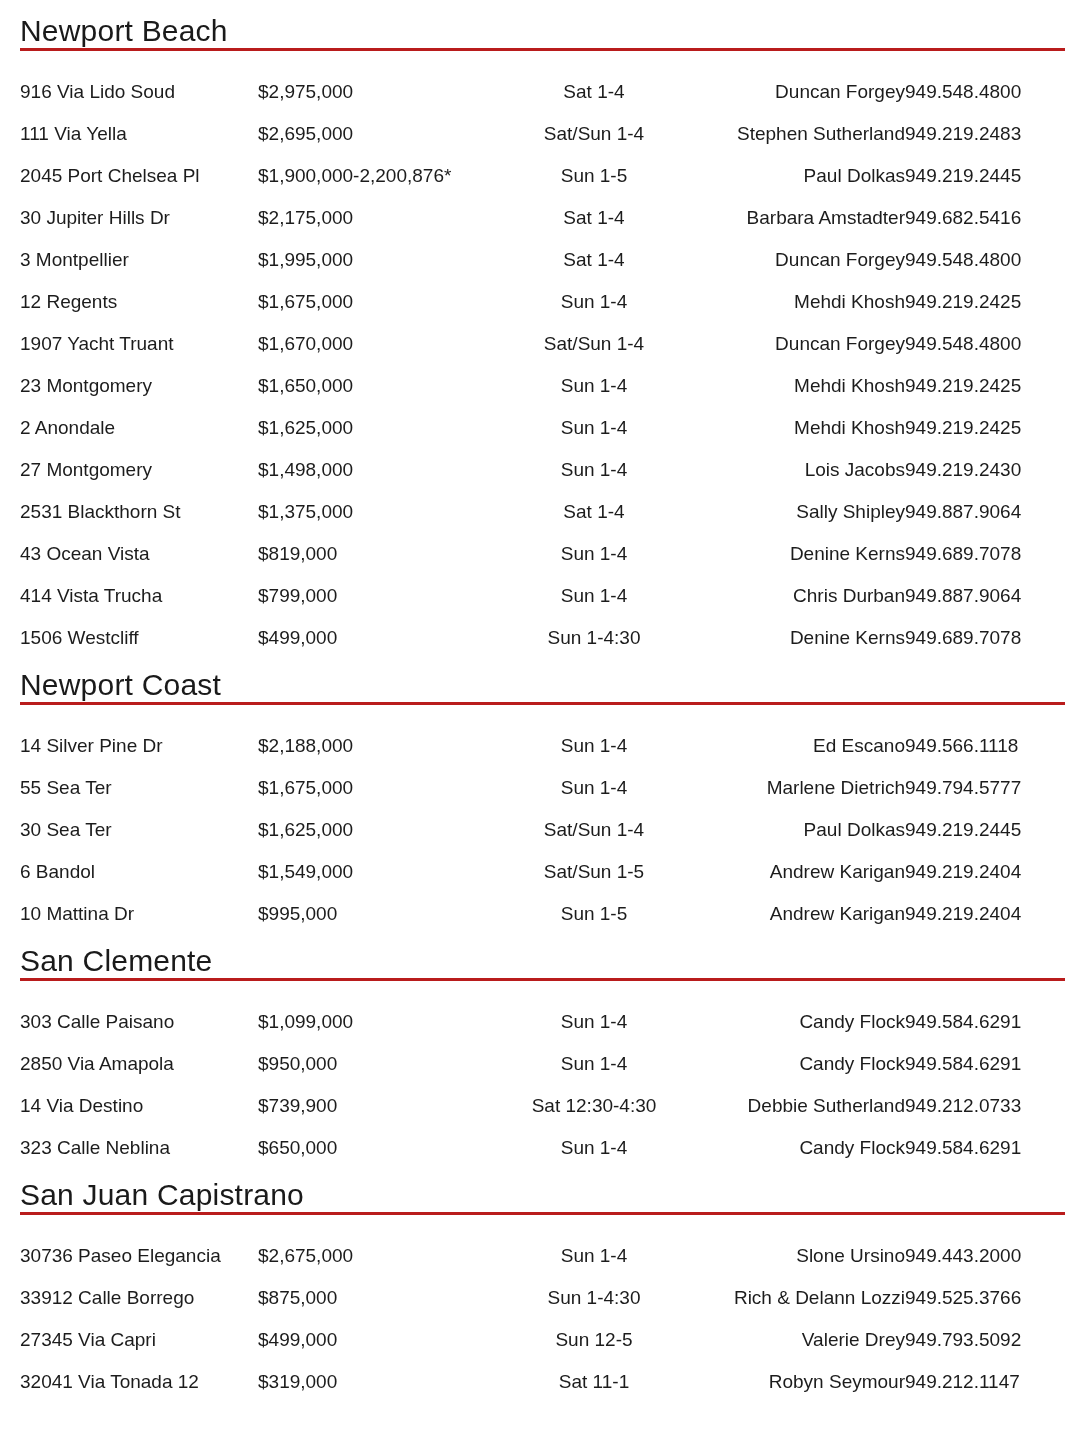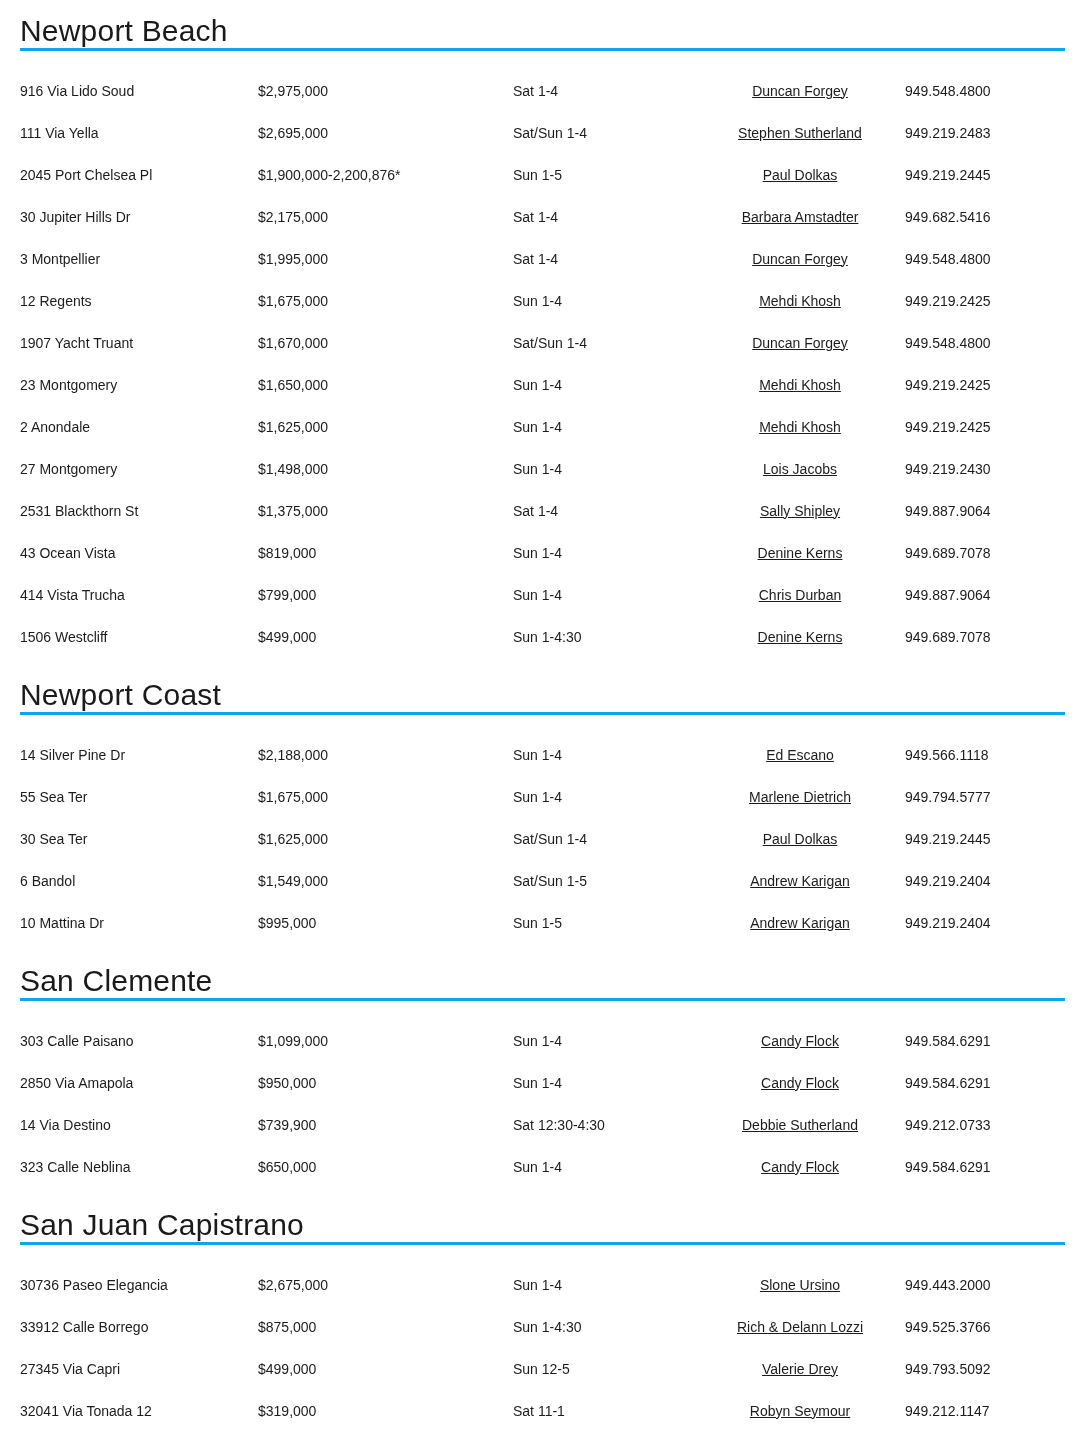--- a/index.html
+++ b/index.html
@@ -13,46 +13,46 @@
     overflow: hidden;
     font-family: "Liberation Sans", "DejaVu Sans", sans-serif;
     color: #1c1c1c;
   }
   .page {
     padding: 15px 22px 0 20px;
     box-sizing: border-box;
     width: 1087px;
   }
   .section { margin: 0; }
-  .section + .section { margin-top: 21px; }
+  .section + .section { margin-top: 11px; }
   .section-header {
-    border-bottom: 3px solid #0ea5e9;
+    border-bottom: 3px solid #b91c1c;
     padding-bottom: 2px;
   }
   .section-title {
     margin: 0;
     font-size: 30px;
     line-height: 31px;
     font-weight: 400;
     color: #1a1a1a;
     letter-spacing: 0.2px;
   }
   .rows { margin-top: 19px; }
   .row {
     display: grid;
     grid-template-columns: 238px 222px 195px 230px 1fr;
     height: 42px;
     align-items: center;
-    font-size: 14px;
+    font-size: 19px;
     line-height: 21px;
   }
   .cell-address { text-align: left; white-space: nowrap; }
   .cell-price   { white-space: nowrap; }
-  .cell-time    { text-align: left; padding-left: 33px; white-space: nowrap; }
-  .cell-agent   { text-align: center; padding-left: 20px; white-space: nowrap; text-decoration: underline; }
+  .cell-time    { text-align: center; padding-left: 33px; white-space: nowrap; }
+  .cell-agent   { text-align: right; padding-left: 20px; white-space: nowrap; }
   .cell-phone   { text-align: left; white-space: nowrap; }
 </style>
 </head>
 <body>
 
 <div class="page" id="page-root">
     <div class="section">
       <div class="section-header">
         <h2 class="section-title">Newport Beach</h2>
       </div>

